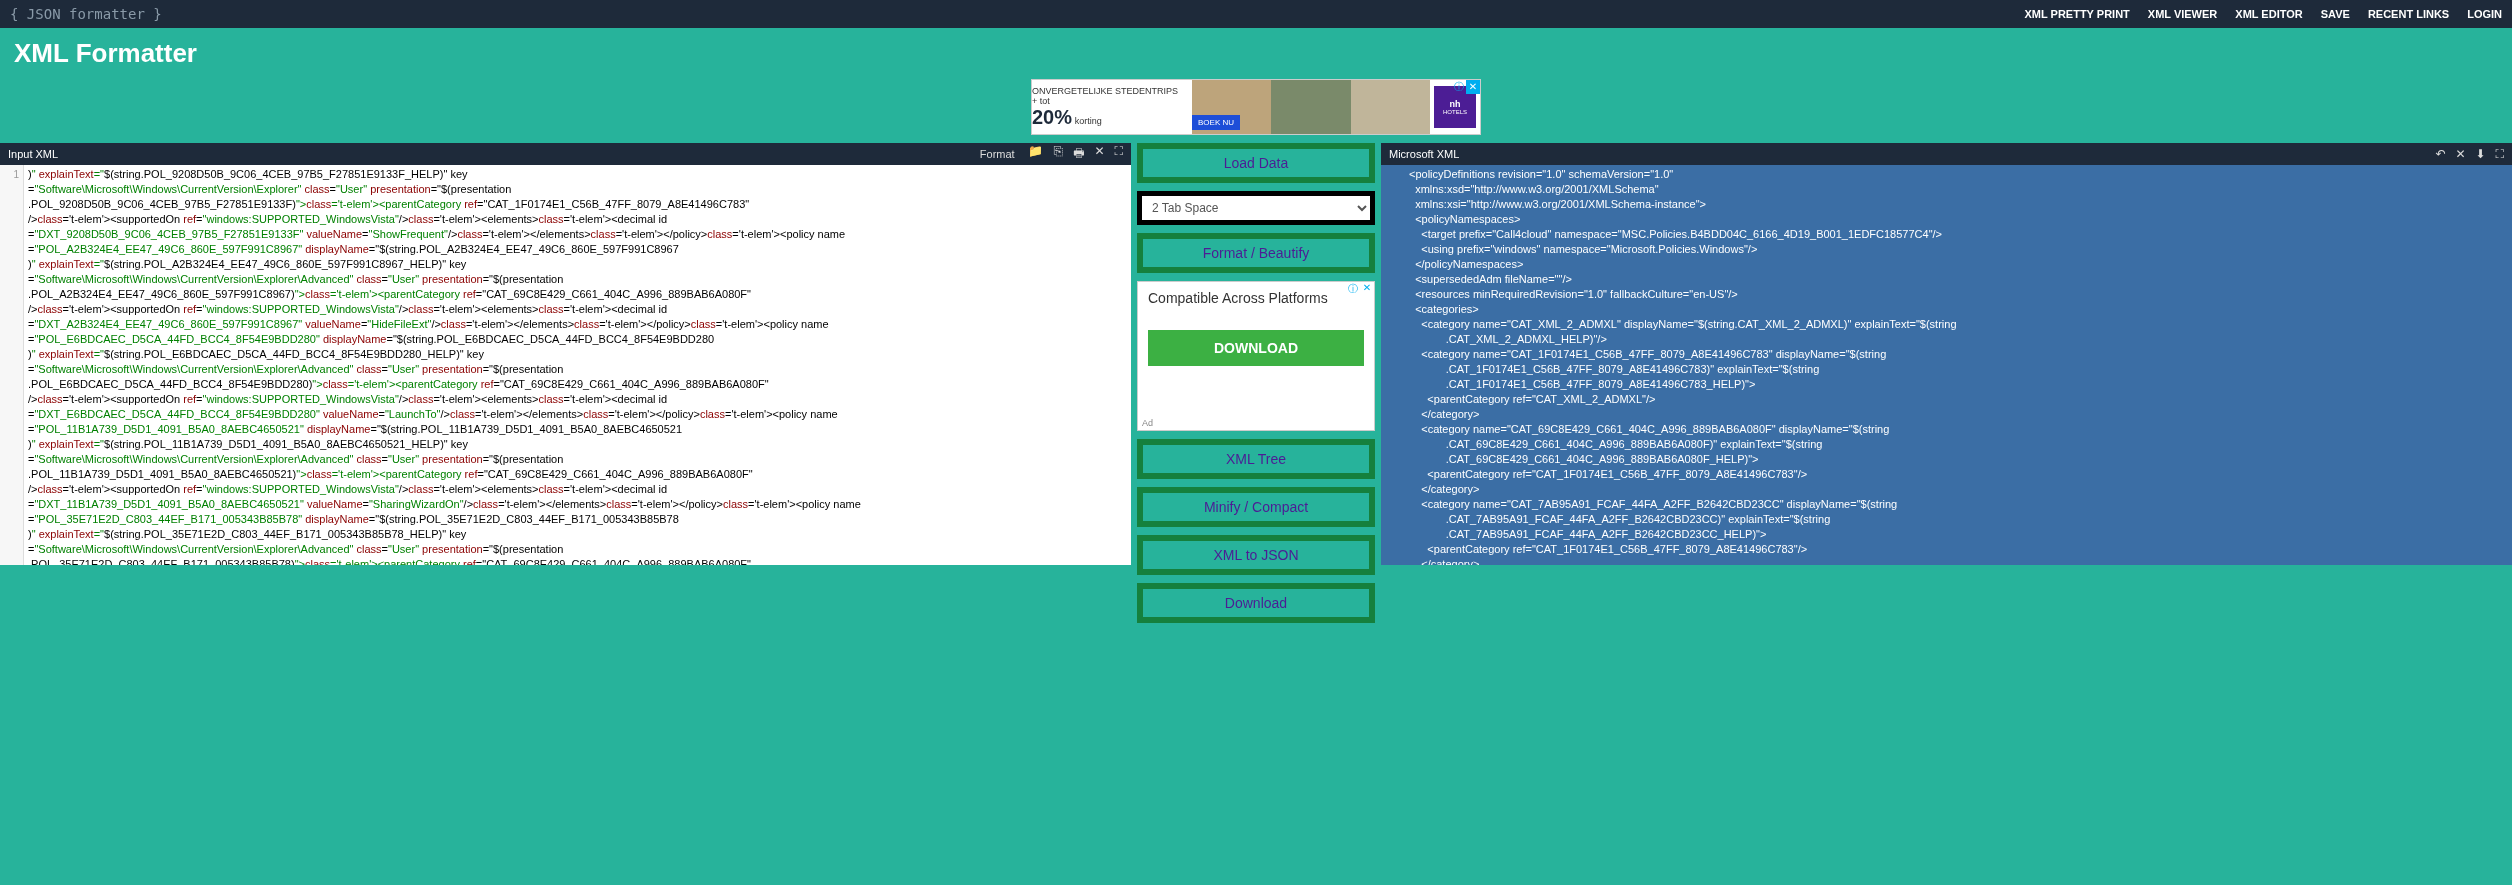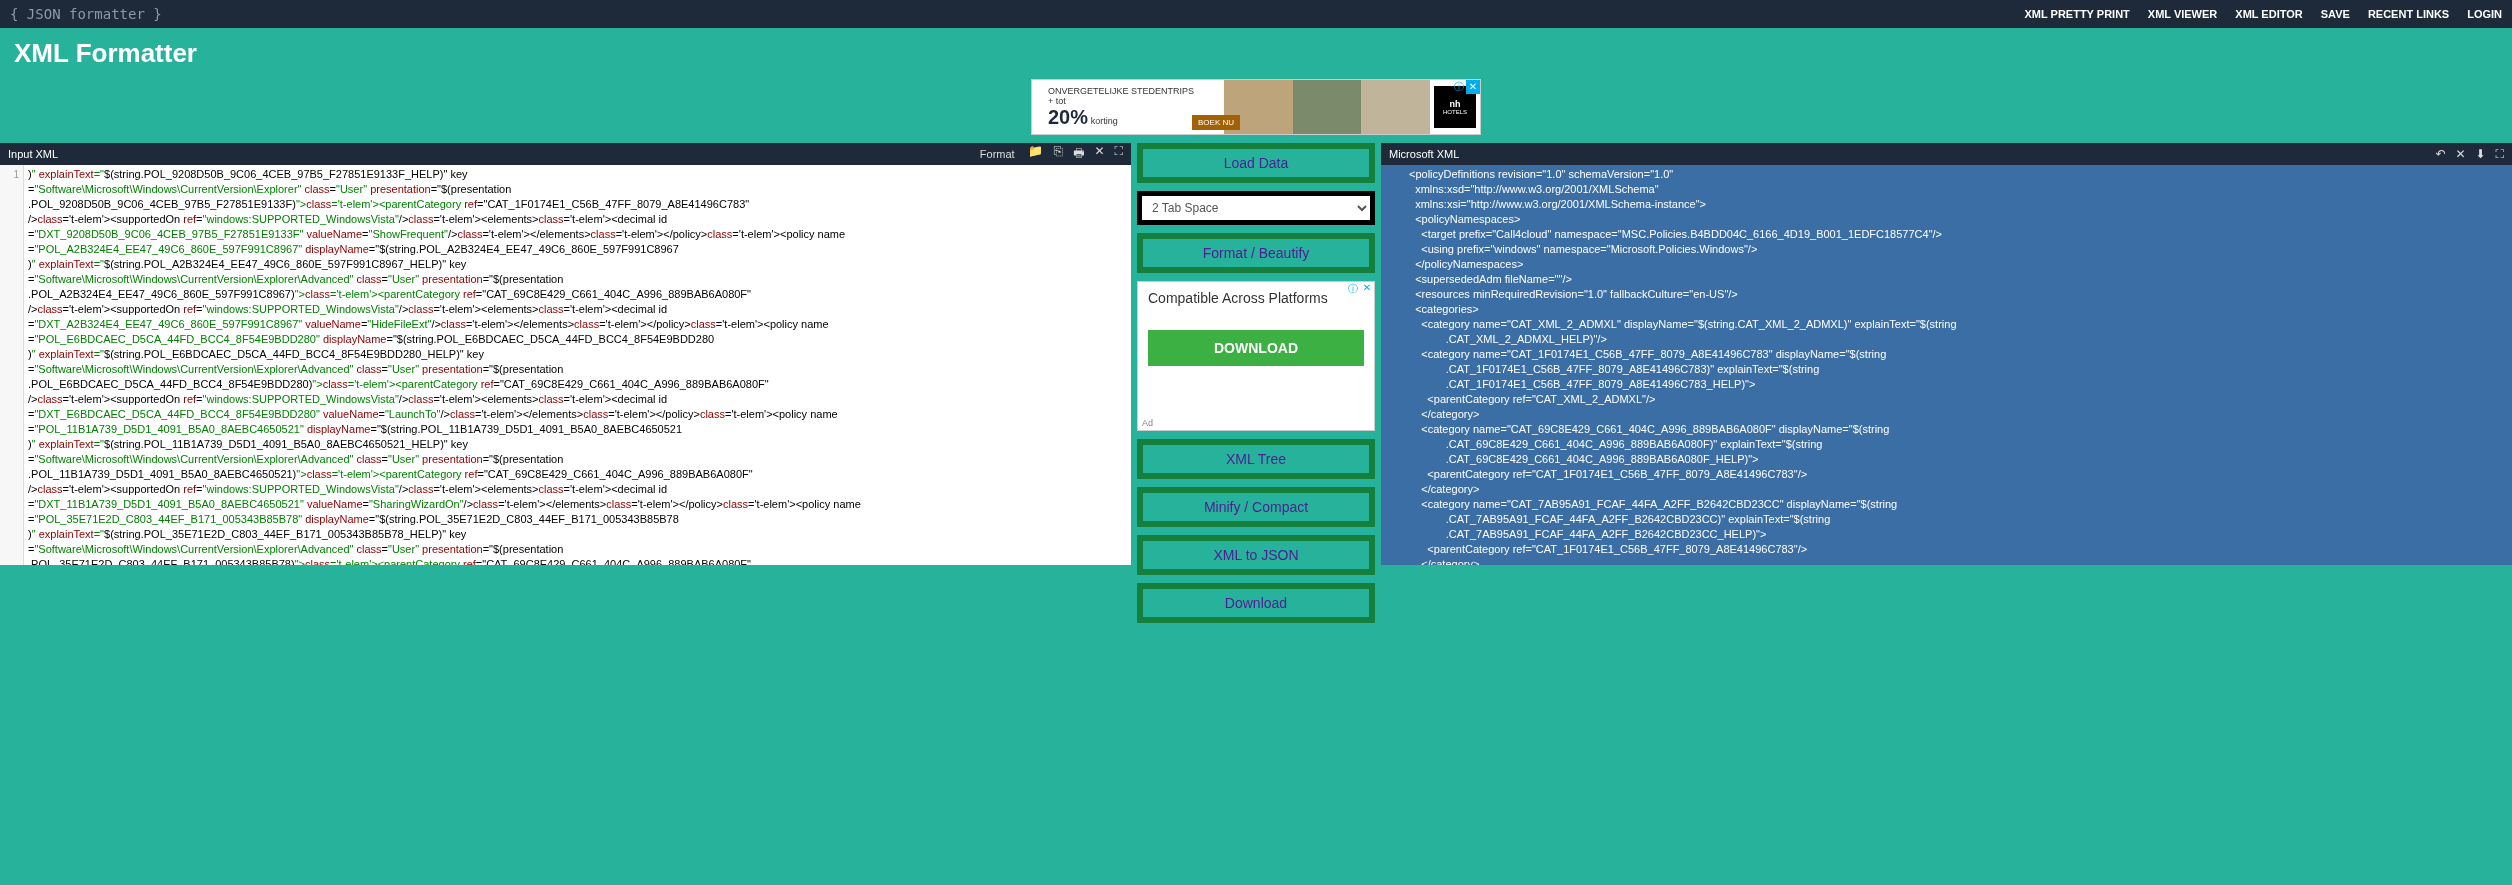--- a/index.html
+++ b/index.html
@@ -4,29 +4,29 @@
 <style>
 * { margin:0; padding:0; box-sizing:border-box; font-family:Arial,Helvetica,sans-serif; }
 body { background:#27b39b; overflow:hidden; }
 .topbar { background:#1e2a3a; height:28px; display:flex; align-items:center; justify-content:space-between; padding:8px 10px; }
 .logo { color:#8a9aa8; font-family:monospace; font-size:14px; }
 .topnav { display:flex; gap:18px; }
 .topnav a { color:#fff; font-size:11px; font-weight:bold; text-decoration:none; cursor:pointer; }
 .pagetitle { color:#fff; font-size:26px; font-weight:bold; padding:10px 14px 6px; }
 .adbanner { display:flex; justify-content:center; padding:4px 0 8px; }
 .adbox { width:450px; height:56px; background:#fff; border:1px solid #ccc; display:flex; align-items:center; position:relative; font-size:10px; }
-.adbox .left { width:192px; padding:4px 16px; }
+.adbox .left { width:160px; padding:4px 0; }
 .adbox .left .tiny { font-size:9px; color:#333; }
 .adbox .left .big { font-size:20px; font-weight:bold; color:#1e2a3a; }
-.adbox .btn { background:#a16207; color:#fff; font-size:8px; padding:3px 6px; position:absolute; left:160px; bottom:4px; }
+.adbox .btn { background:#1d4ed8; color:#fff; font-size:8px; padding:3px 6px; position:absolute; left:160px; bottom:4px; }
 .adbox .pics { flex:1; display:flex; height:100%; }
 .adbox .pics div { flex:1; background:#bda47b; }
 .adbox .pics div:nth-child(2){ background:#7a8a6a; }
 .adbox .pics div:nth-child(3){ background:#c0b59a; }
-.adbox .nh { width:42px; height:42px; background:#000000; color:#fff; font-size:9px; display:flex; flex-direction:column; align-items:center; justify-content:center; margin:0 4px; }
+.adbox .nh { width:42px; height:42px; background:#4c1d95; color:#fff; font-size:9px; display:flex; flex-direction:column; align-items:center; justify-content:center; margin:0 4px; }
 .adbox .x { position:absolute; top:0; right:0; width:14px; height:14px; background:#00aef0; color:#fff; font-size:10px; text-align:center; line-height:14px; }
 .adbox .i { position:absolute; top:0; right:14px; width:14px; height:14px; color:#00aef0; font-size:10px; text-align:center; }
 .main { display:flex; gap:0; padding:0;justify-content:space-between; }
 .panel { flex:1; display:flex; flex-direction:column; min-width:0; }
 .panel-head { background:#1e2a3a; color:#fff; font-size:11px; height:22px; display:flex; align-items:center; justify-content:space-between; padding:0 8px; }
 .panel-icons { display:flex; gap:10px; font-size:12px; color:#ddd; }
 .panel-icons span { cursor:pointer; }
 .panel-head .sample { color:#ddd; font-size:11px; margin-right:6px; cursor:pointer; }
 .editor { background:#fff; overflow:auto; height:400px; font-family:Consolas,monospace; font-size:11px; line-height:15px; position:relative; }
 .editor-inner { padding:2px 4px 2px 28px; position:relative; white-space:pre-wrap; word-break:break-all; }

